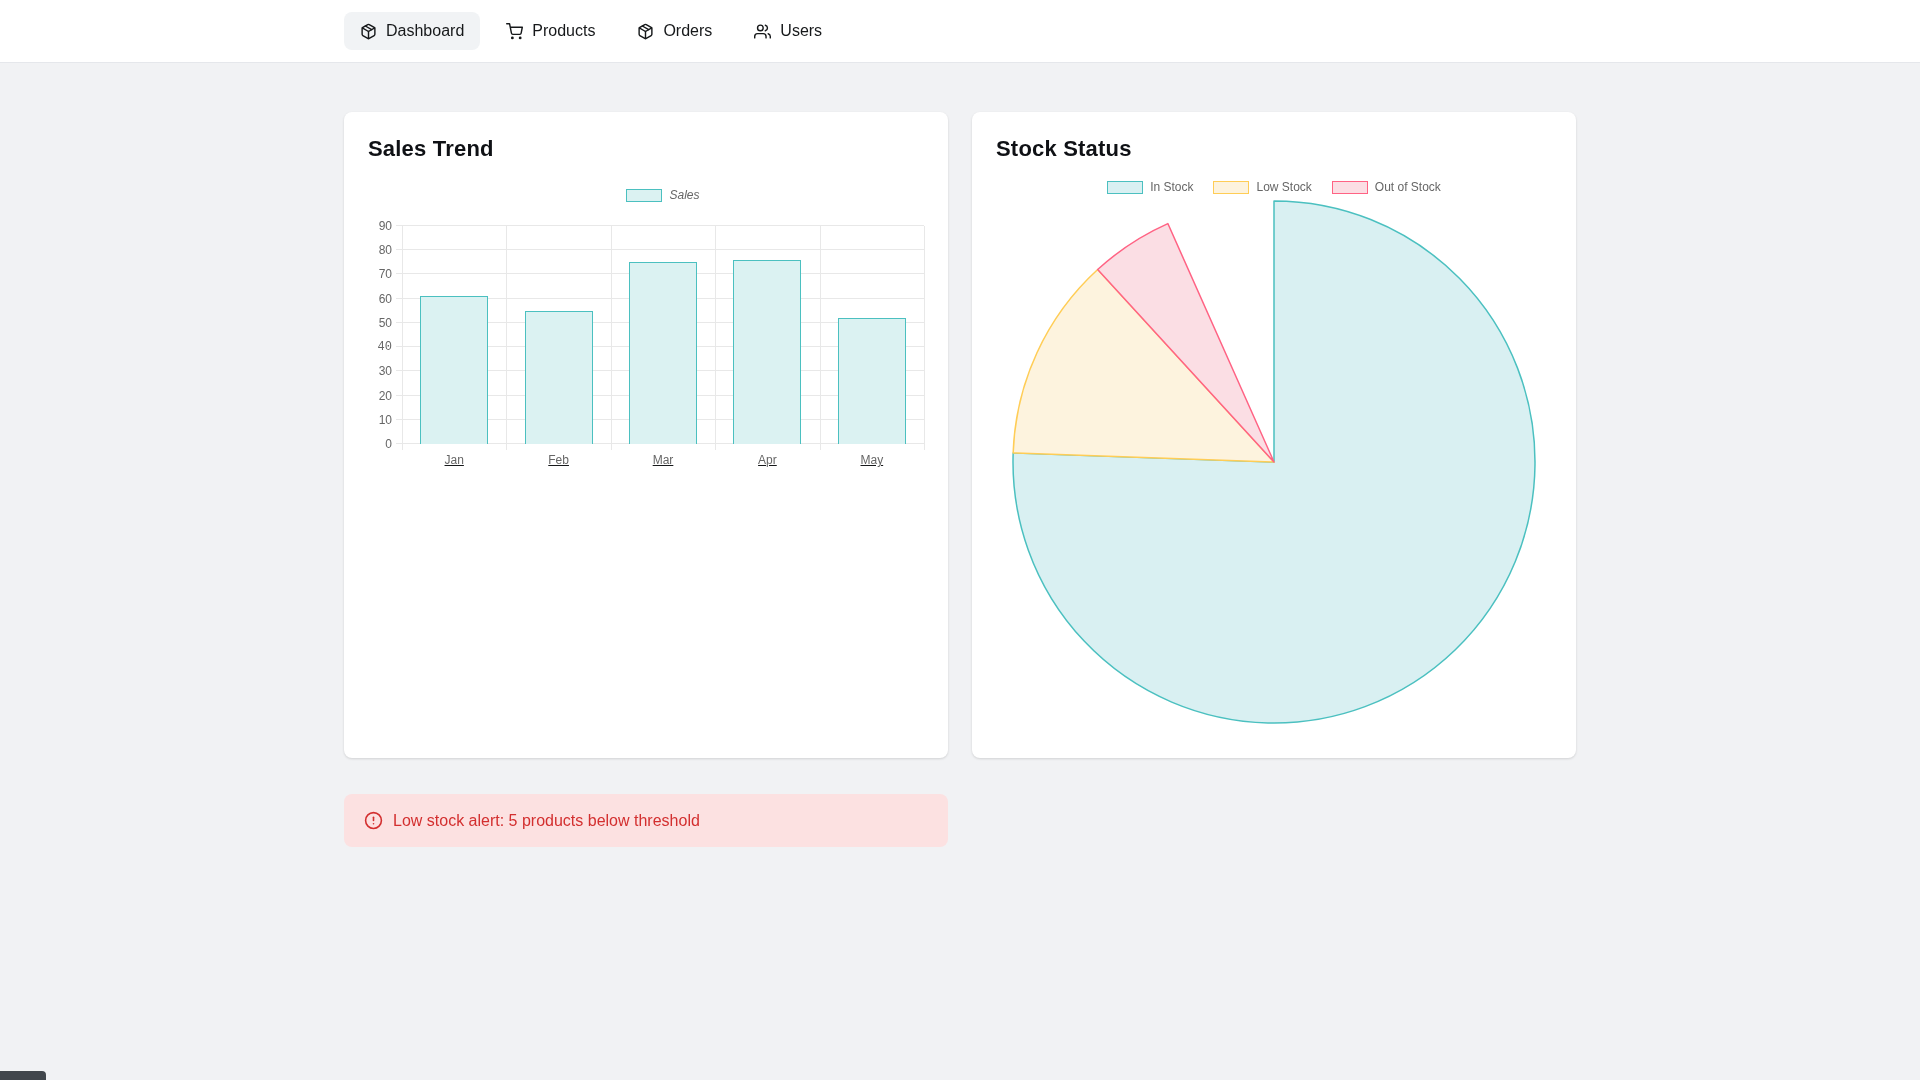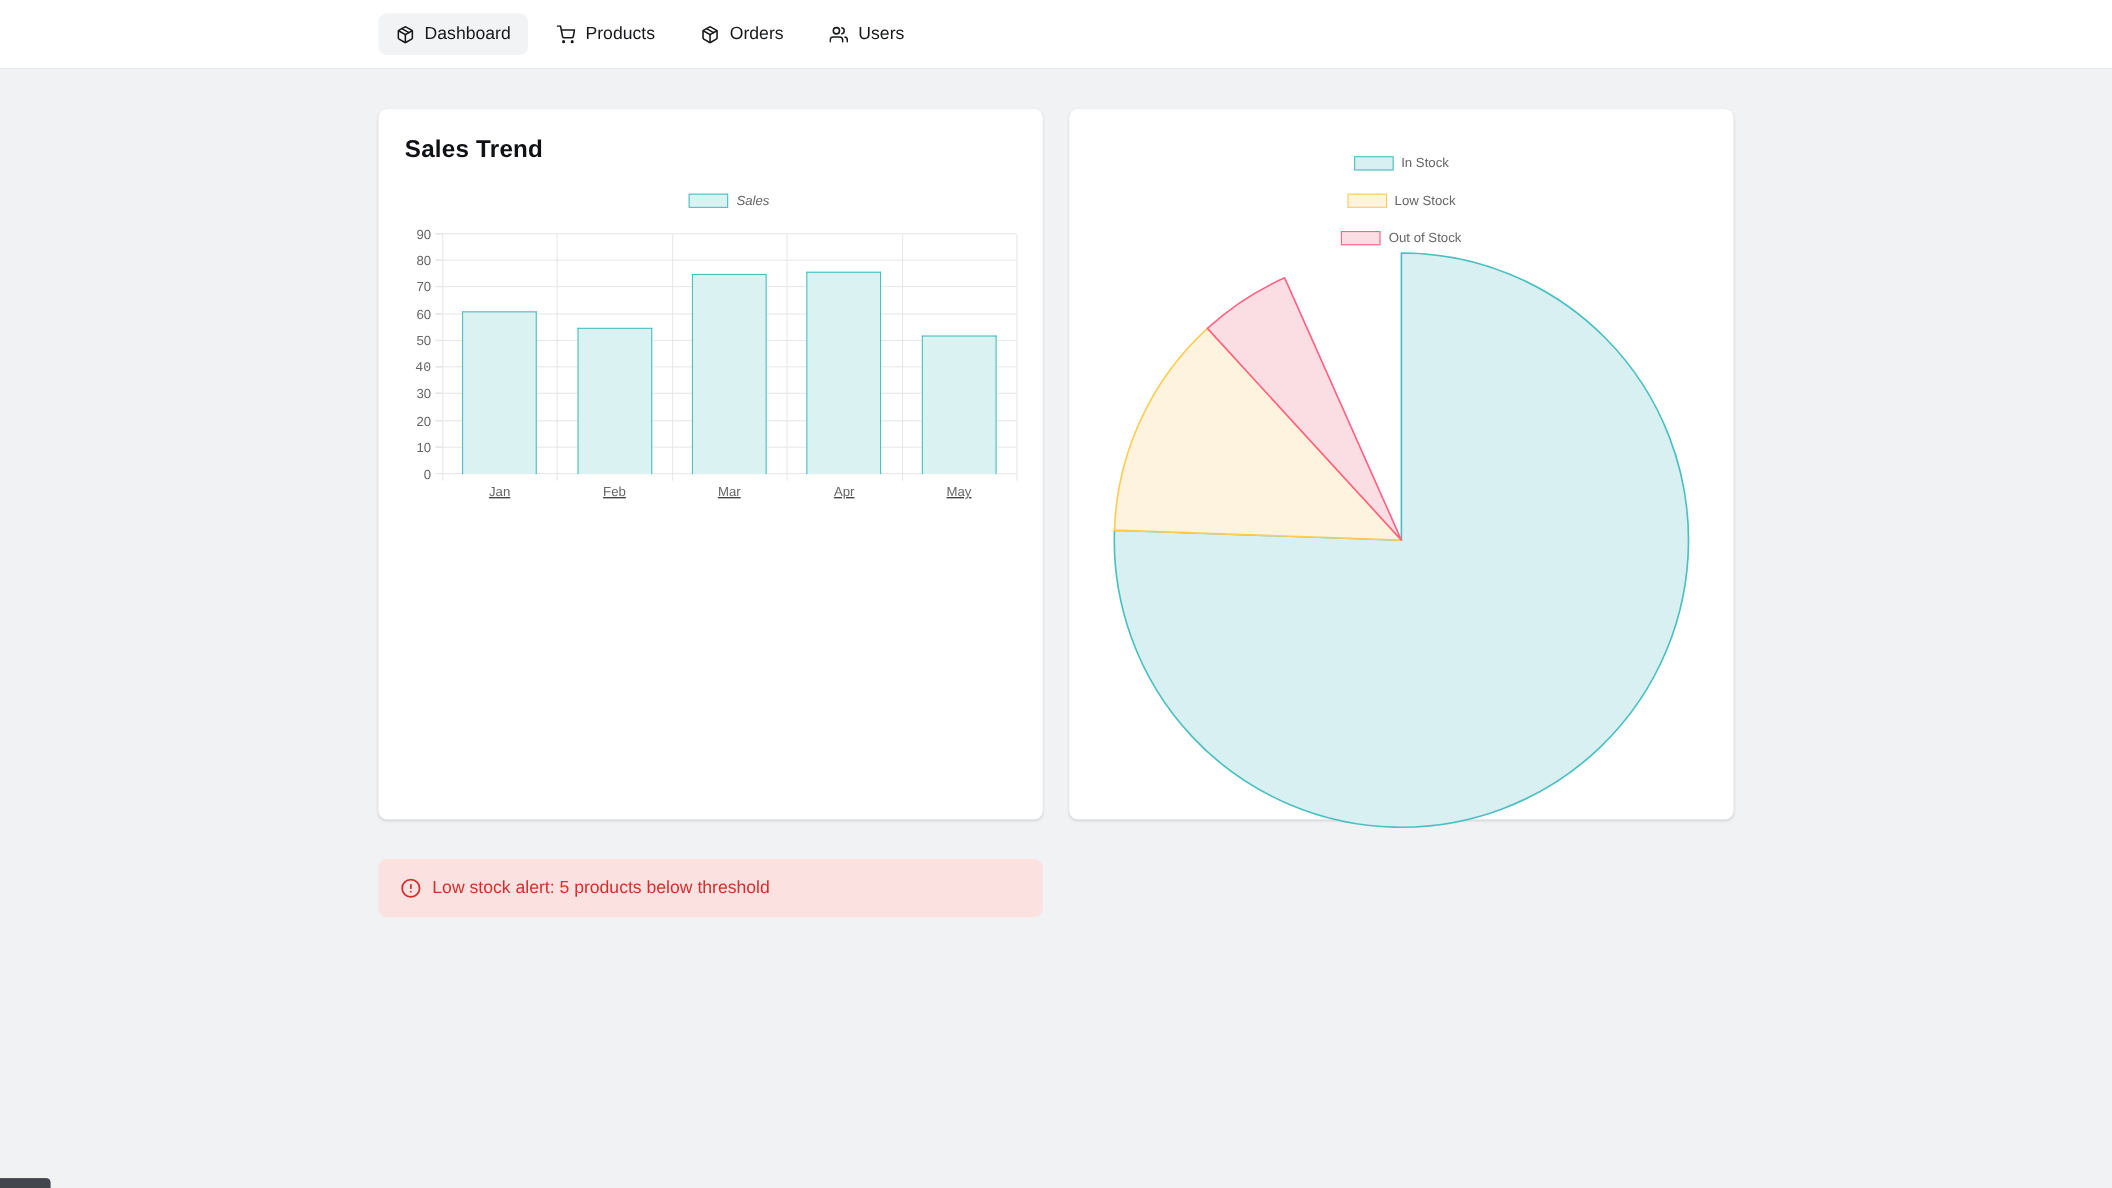--- a/index.html
+++ b/index.html
@@ -35,21 +35,21 @@
     cursor: pointer;
     white-space: nowrap;
   }
   .nav-item.active { background: #f1f3f5; }
   .nav-item svg { display: block; }
 
   
   .main {
     width: 1232px;
     margin: 0 auto;
-    padding-top: 36px;
+    padding-top: 49px;
   }
   .cards-row {
     display: flex;
     gap: 24px;
     align-items: stretch;
   }
   .card {
     flex: 1 1 0;
     background: #ffffff;
     border-radius: 8px;
@@ -143,21 +143,20 @@
     color: #666666;
   }
 
   
   .pie-legend {
     display: flex;
     justify-content: center;
     align-items: center;
     gap: 20px;
     margin-top: 18px;
-    flex-direction: column;
   }
   .pie-legend .entry { display: flex; align-items: center; gap: 7px; }
   .pie-wrap {
     display: flex;
     justify-content: center;
     margin-top: 4px;
   }
 
   
   .alert {
@@ -303,20 +302,21 @@
             <div class="xlabel">Jan</div>
             <div class="xlabel">Feb</div>
             <div class="xlabel">Mar</div>
             <div class="xlabel">Apr</div>
             <div class="xlabel">May</div>
           </div>
       </div>
     </section>
 
     <section class="card">
+      <h2 class="card-title">Stock Status</h2>
 
       <div class="pie-legend">
           <div class="entry">
             <span class="legend-swatch" style="background: rgb(217, 240, 242); border-color: rgb(75, 192, 192);"></span>
             <span class="legend-label">In Stock</span>
           </div>
           <div class="entry">
             <span class="legend-swatch" style="background: rgb(253, 243, 222); border-color: rgb(255, 205, 86);"></span>
             <span class="legend-label">Low Stock</span>
           </div>

